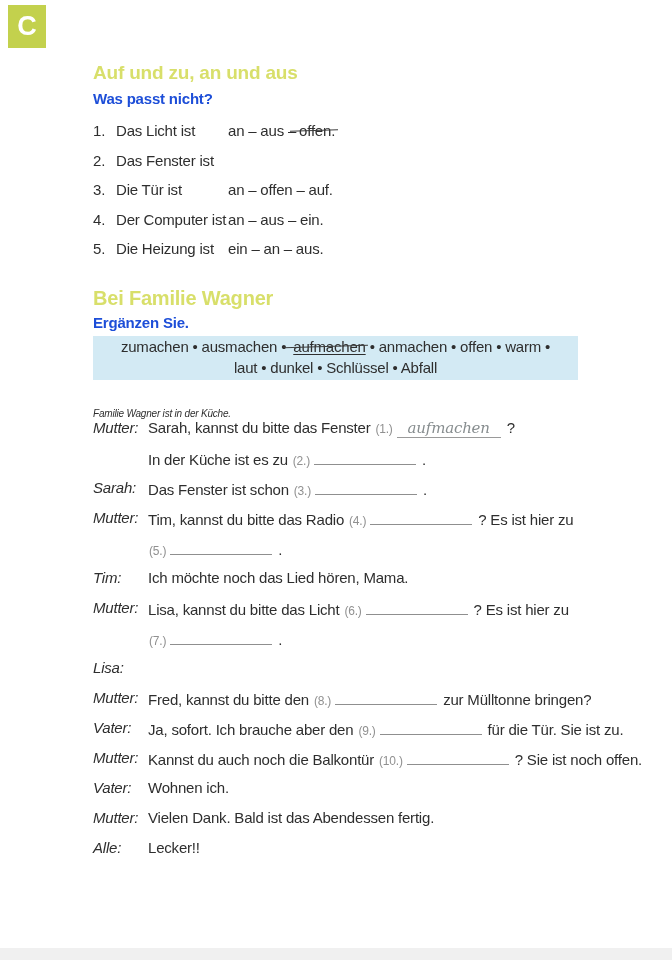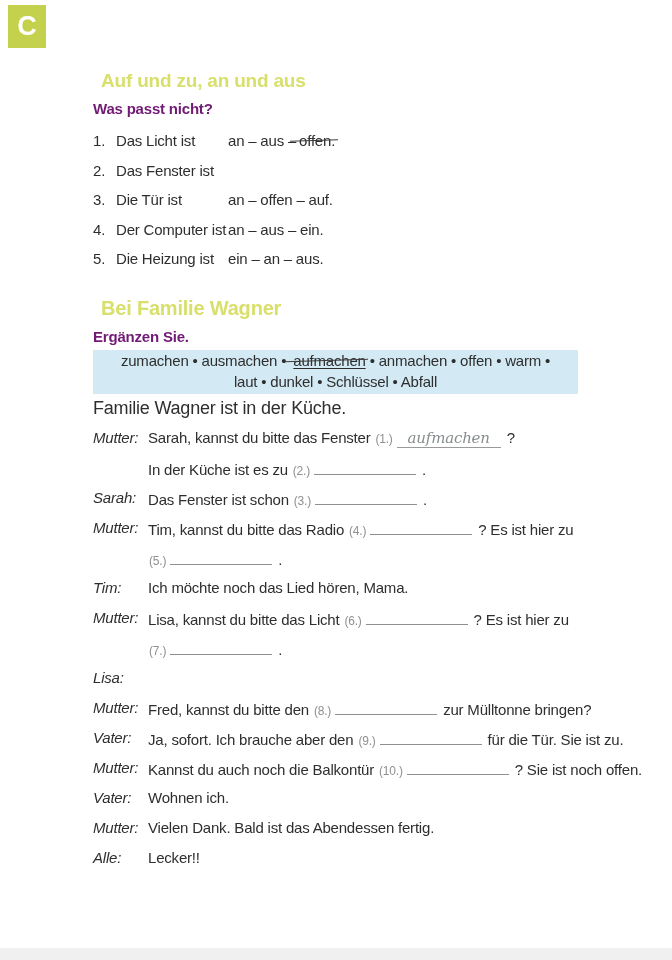--- a/index.html
+++ b/index.html
@@ -7,46 +7,46 @@
     position:relative; width:672px; height:960px; background:#ffffff;
     font-family:"Liberation Sans", sans-serif; color:#2e2e2e; overflow:hidden;
     letter-spacing:-0.2px;
   }
   .badge {
     position:absolute; left:8px; top:5px; width:38px; height:43px;
     background:#c3d14d; color:#ffffff; font-size:27px; font-weight:bold;
     display:flex; align-items:center; justify-content:center;
   }
   .main { position:absolute; left:93px; top:62px; right:20px; }
-  .h1 { font-size:19px; line-height:22px; font-weight:bold; color:#d8df6a; margin:8px; }
+  .h1 { font-size:19px; line-height:22px; font-weight:bold; color:#d8df6a; margin:0; }
   .h1.s2 { font-size:20px; line-height:24px; margin-top:16px; }
-  .h2 { font-size:15px; line-height:18px; font-weight:bold; color:#701a75; margin:6px 0 0; }
+  .h2 { font-size:15px; line-height:18px; font-weight:bold; color:#1d4ed8; margin:6px 0 0; }
   .h2.s2 { margin-top:4px; }
 
   .match-list { margin-top:14px; }
   .match-row { display:flex; height:29.5px; font-size:15px; align-items:flex-start; }
   .mnum { width:23px; flex-shrink:0; }
   .msubj { width:112px; flex-shrink:0; }
   .struck { position:relative; display:inline-block; margin-left:3px; }
   .struck::after {
     content:""; position:absolute; left:-9px; right:-3px; top:48%;
     border-top:1.6px solid #3c3c3c; transform:rotate(-1.8deg);
   }
   .wb-struck { text-decoration:underline; text-underline-offset:2px; }
 
   .wordbank {
     margin-top:4px; width:485px; height:44px; background:#d3eaf4;
     display:flex; flex-direction:column; align-items:center; justify-content:flex-start;
     font-size:15px; line-height:21px;
   }
   .wb-line { white-space:nowrap; }
 
-  .intro { font-size:18px; margin:4px 0 0; }
+  .intro { font-size:10px; margin:28px 0 0;font-style:italic; }
 
-  .dialogue { margin-top:10px; }
+  .dialogue { }
   .dlg-row { display:flex; min-height:30px; font-size:15px; align-items:flex-start; }
   .speaker { width:55px; flex-shrink:0; font-style:italic; }
   .dlg-line { flex:1; }
   .gnum { color:#909090; font-size:12px; margin:0 1px; }
   .blank {
     display:inline-block; width:102px; height:15px; margin:0 3px 0 3px;
     border-bottom:1.3px solid #8f8f8f; vertical-align:baseline;
   }
   .answer {
     display:inline-block; min-width:104px; height:18px; line-height:18px; margin:0 3px;

